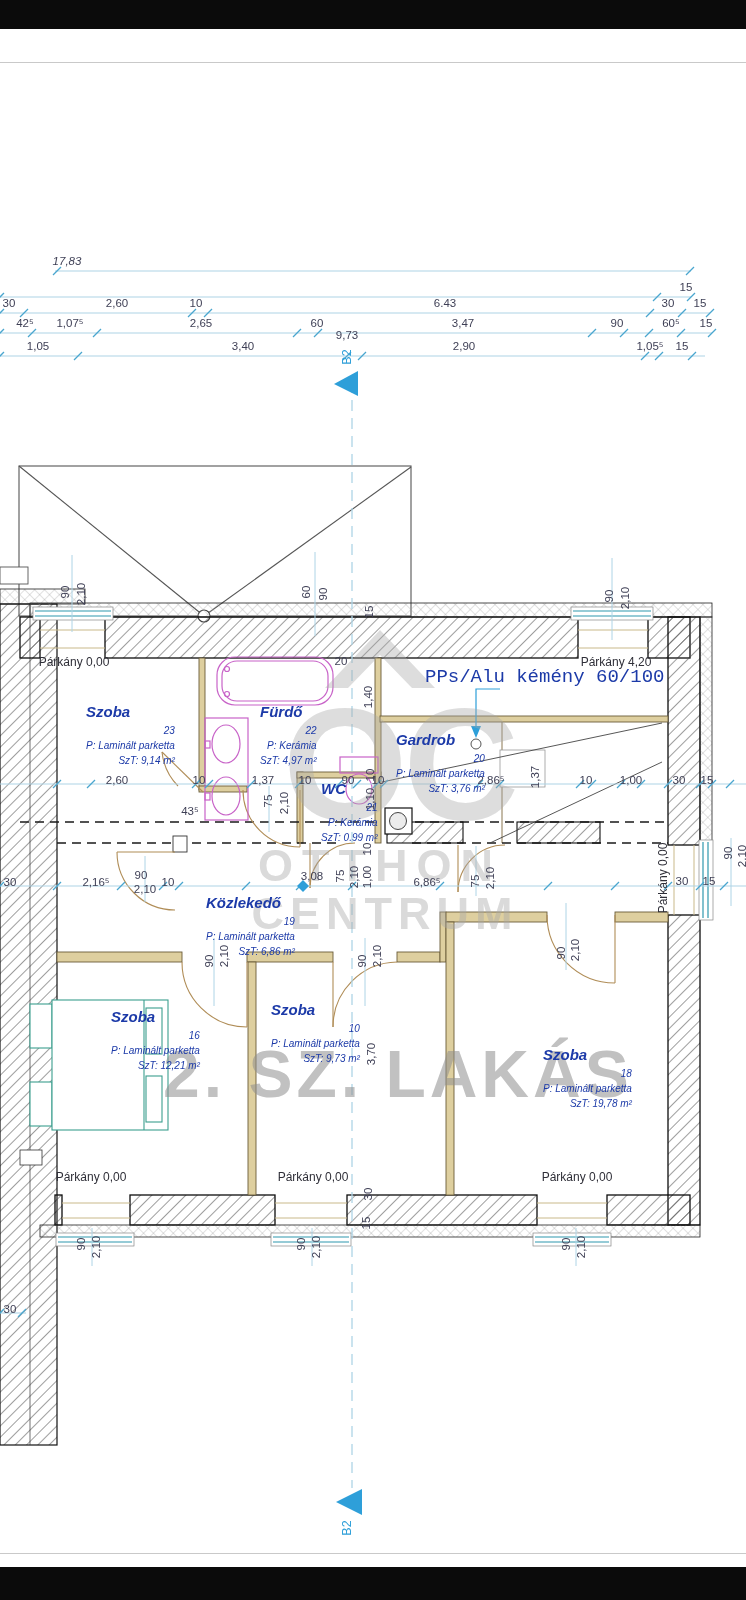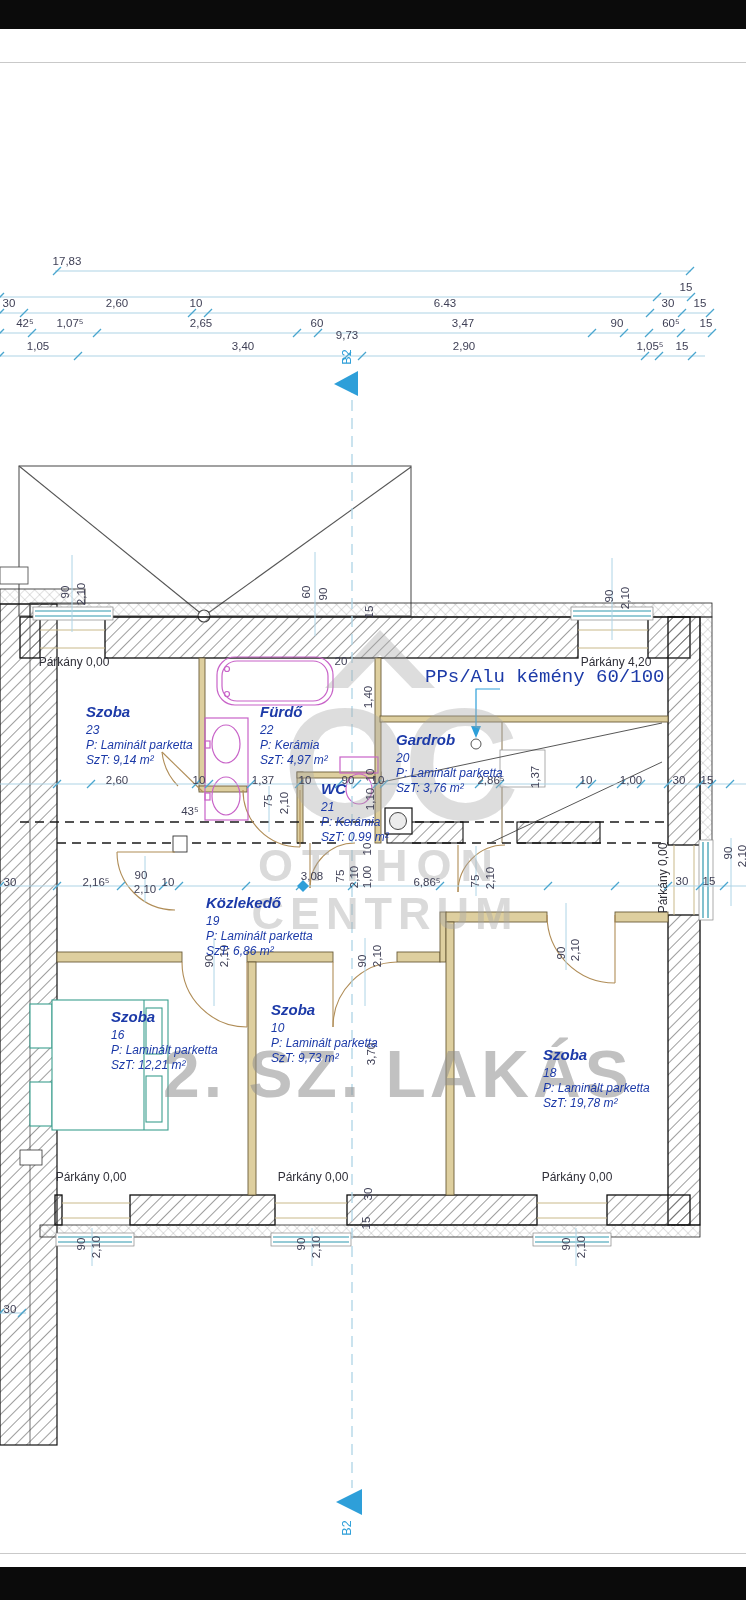--- a/index.html
+++ b/index.html
@@ -23,21 +23,21 @@
   #wm-l2{left:385px;top:888px;transform:translateX(-50%);font-size:45px;letter-spacing:6px;opacity:.42;}
   #wm-unit{left:163px;top:1036px;font-size:66px;color:#8f8f8f;opacity:.55;letter-spacing:4px;}
   
   .dim{position:absolute;transform:translate(-50%,-50%);font-size:11.5px;color:#3e3f55;
        white-space:nowrap;line-height:1;}
   .dim.r{transform:translate(-50%,-50%) rotate(-90deg);}
   .dim.cyan{color:#2e9fd9;font-size:12.5px;}
   .dim.pk{font-size:12px;color:#2f2f38;}
   .room{position:absolute;color:#1c3aa8;white-space:nowrap;font-style:italic;}
   .room .nm{font-size:15px;font-weight:bold;margin-bottom:3px;}
-  .room .ln{font-size:12px;line-height:15px;}
+  .room .ln{font-size:10px;line-height:15px;text-align:right;}
   #chimney-label{position:absolute;left:425px;top:666px;font-size:19px;color:#1c3aa8;white-space:nowrap;font-family:Liberation Mono, monospace;}
 </style>
 </head>
 <body>
 
 <div id="canvas">
   <div class="bar top"></div>
   <div class="rule top"></div>
 
   <svg id="plan" width="746" height="1600" viewBox="0 0 746 1600">
@@ -302,21 +302,21 @@
     <polygon points="325,688 380,630 435,688 412,688 380,655 348,688" fill="#a8a8a8"></polygon>
   </svg>
   <div class="wm" id="wm-logo">OC</div>
   <div class="wm" id="wm-l2">CENTRUM</div>
   <div class="wm" id="wm-l1">OTTHON</div>
   <div class="wm" id="wm-unit">2. SZ. LAKÁS</div>
 
   <div id="chimney-label">PPs/Alu kémény 60/100</div>
 
   <div id="labels">
-      <span class="dim" style="left: 67px; top: 262px;">17,83</span>
+      <span class="dim" style="left: 67px; top: 262px; font-style: italic;">17,83</span>
       <span class="dim" style="left: 347px; top: 288px; margin-top: 48px;">9,73</span>
       <span class="dim" style="left: 686px; top: 288px;">15</span>
       <span class="dim" style="left: 9px; top: 304px;">30</span>
       <span class="dim" style="left: 117px; top: 304px;">2,60</span>
       <span class="dim" style="left: 196px; top: 304px;">10</span>
       <span class="dim" style="left: 445px; top: 304px;">6.43</span>
       <span class="dim" style="left: 668px; top: 304px;">30</span>
       <span class="dim" style="left: 700px; top: 304px;">15</span>
       <span class="dim" style="left: 25px; top: 324px;">42⁵</span>
       <span class="dim" style="left: 70px; top: 324px;">1,07⁵</span>

